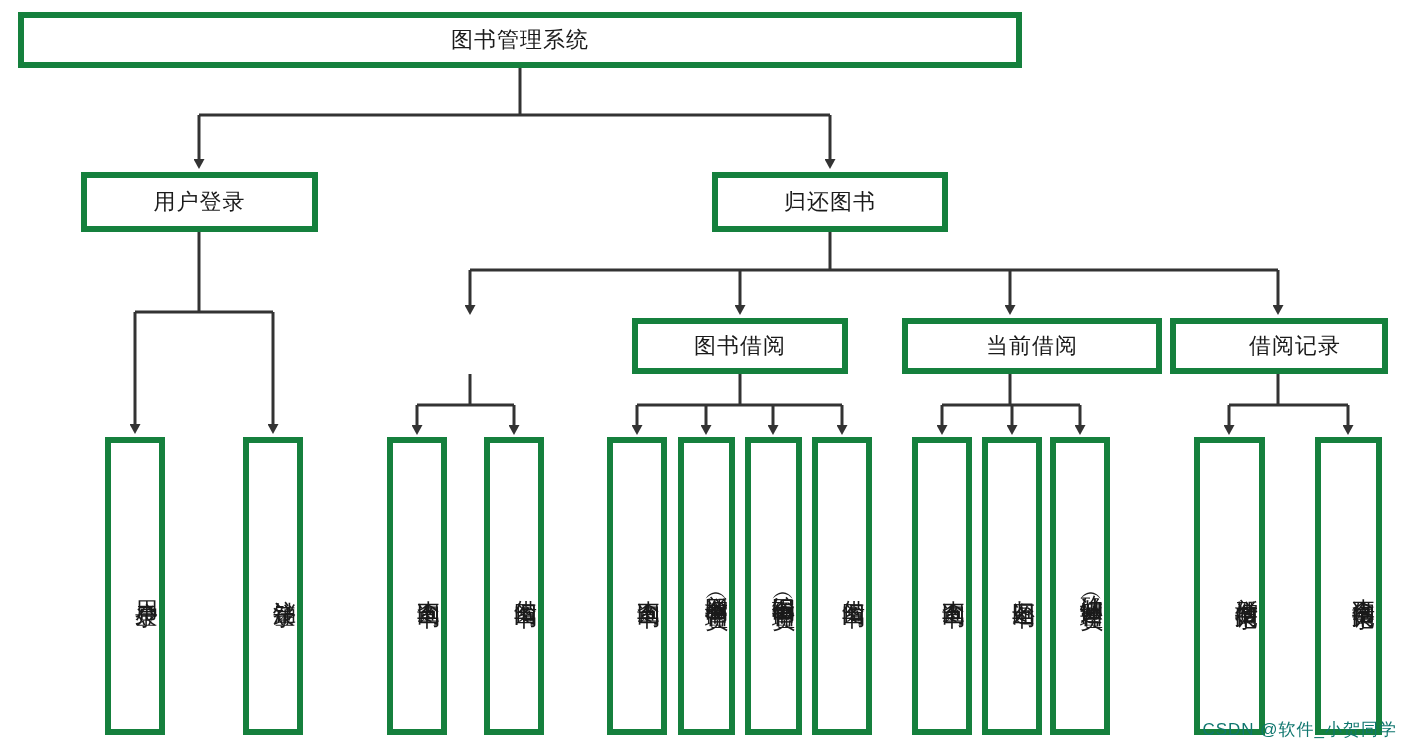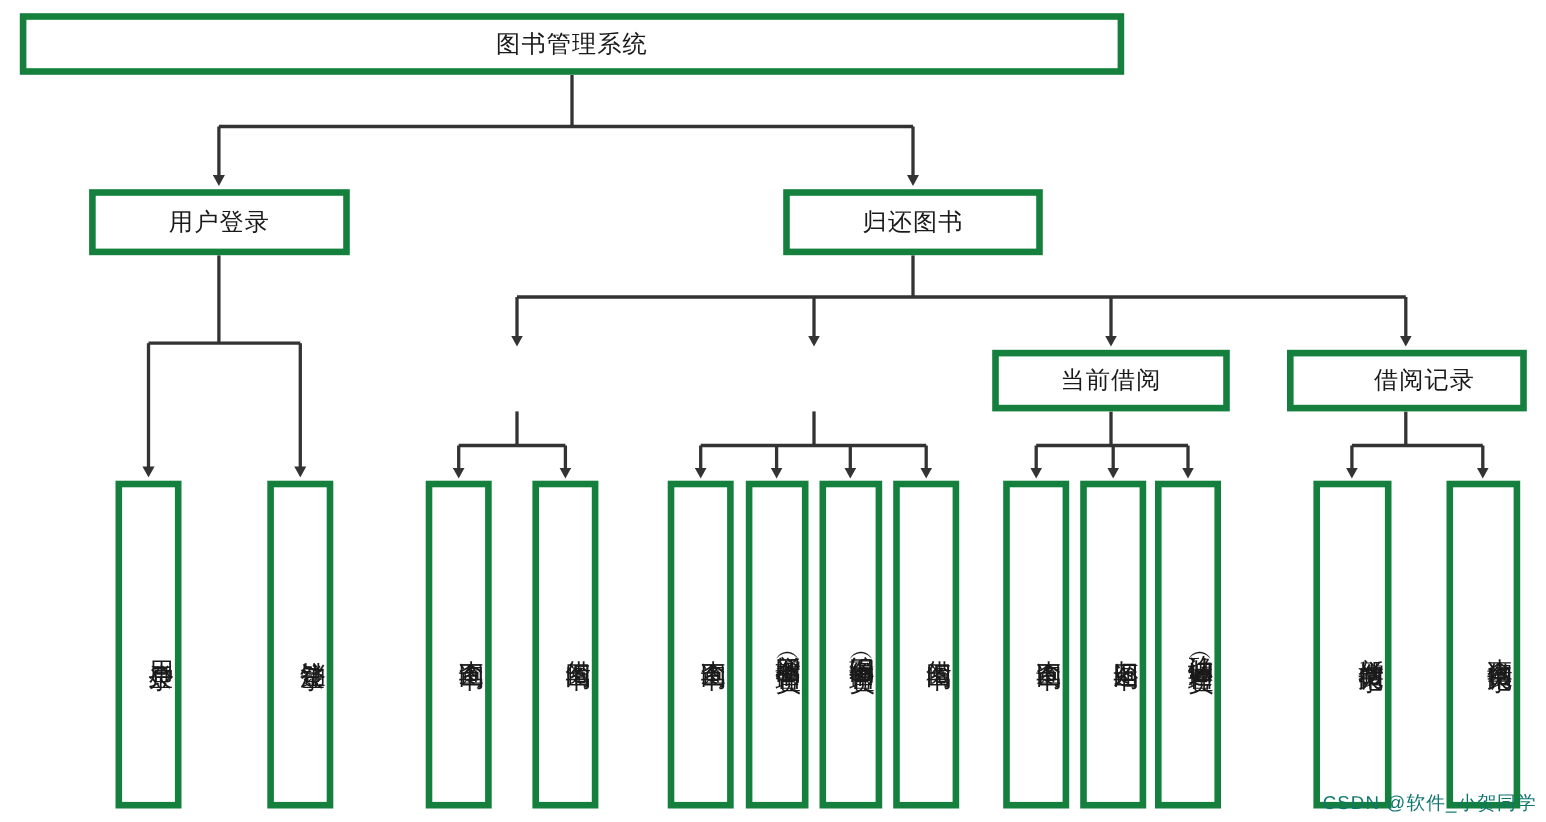--- a/index.html
+++ b/index.html
@@ -126,21 +126,24 @@
     <span>图书管理系统</span>
   </div>
 
   <div class="node horiz" style="left:81px;top:172px;width:237px;height:60px;">
     <span>用户登录</span>
   </div>
   <div class="node horiz" style="left:712px;top:172px;width:236px;height:60px;">
     <span>归还图书</span>
   </div>
 
-  <div class="node horiz" style="left:902px;top:318px;width:216px;height:56px;">
+  <div class="node horiz" style="left:632px;top:318px;width:216px;height:56px;">
+    <span>图书借阅</span>
+  </div>
+  <div class="node horiz" style="left:902px;top:318px;width:260px;height:56px;">
     <span>当前借阅</span>
   </div>
   <div class="node horiz" style="left:1170px;top:318px;width:218px;height:56px;padding-left:32px;">
     <span>借阅记录</span>
   </div>
 
   <div class="node vert" style="left:105px;top:437px;width:60px;height:298px;">
     <span class="vlabel">用户登录</span>
   </div>
   <div class="node vert" style="left:243px;top:437px;width:60px;height:298px;">

